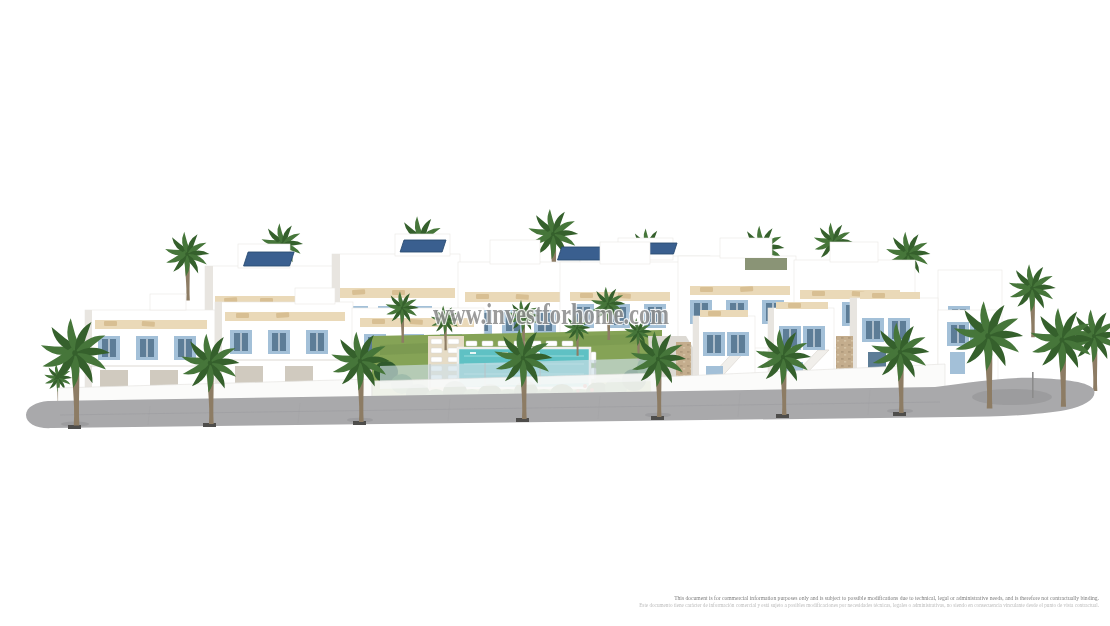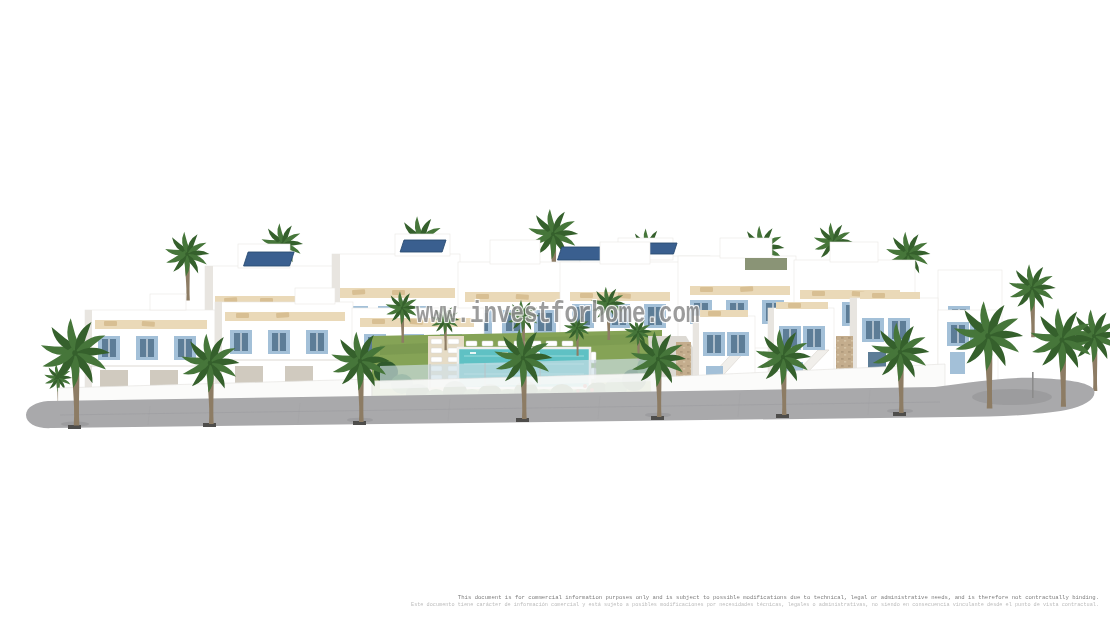--- a/index.html
+++ b/index.html
@@ -5,21 +5,21 @@
   :root{
     --c-page:#ffffff; --c-watermark:#8f8f8f; --c-building:#ffffff; --c-building_shadow:#e8e5e0;
     --c-shutter:#a3c0d8; --c-glass:#5d7d97; --c-solar:#3a5f8f; --c-terrace:#ead9b8;
     --c-lounger:#d8bf93; --c-lawn:#85a356; --c-plant:#477a3a; --c-plant_dark:#2f5a2d;
     --c-pool:#5fc1c4; --c-pool_light:#9fdedd; --c-palm:#46763a; --c-palm_dark:#35602c;
     --c-trunk:#8d7c64; --c-stone:#c4ad8d; --c-road:#a9a9ab; --c-wall:#fbfbfa;
     --c-disclaimer_en:#7e7e7e; --c-disclaimer_es:#bcbcbc;
   }
   html,body{margin:0;padding:0;background:var(--c-page);}
   .canvas{position:relative;width:1110px;height:626px;background:var(--c-page);overflow:hidden;
-          font-family:Liberation Mono, monospace;}
+          font-family:Liberation Serif, serif;}
   .scene-svg{position:absolute;left:0;top:0;}
   .watermark{position:absolute;left:371px;top:297px;width:360px;text-align:center;
     font-weight:bold;font-size:30px;letter-spacing:0px;color:var(--c-watermark);opacity:.88;
     transform:scaleX(.75);transform-origin:50% 50%;white-space:nowrap;
     text-shadow:-1px -1px 0 #fff,1px -1px 0 #fff,-1px 1px 0 #fff,1px 1px 0 #fff,0 0 3px #fff;}
   .disclaimer{position:absolute;right:11px;bottom:16px;text-align:right;line-height:1.5;}
   .d-en{font-size:5.6px;color:var(--c-disclaimer_en);}
   .d-es{font-size:5.2px;color:var(--c-disclaimer_es);}
   
   .f-b{fill:var(--c-building);} .f-bs{fill:var(--c-building_shadow);}

